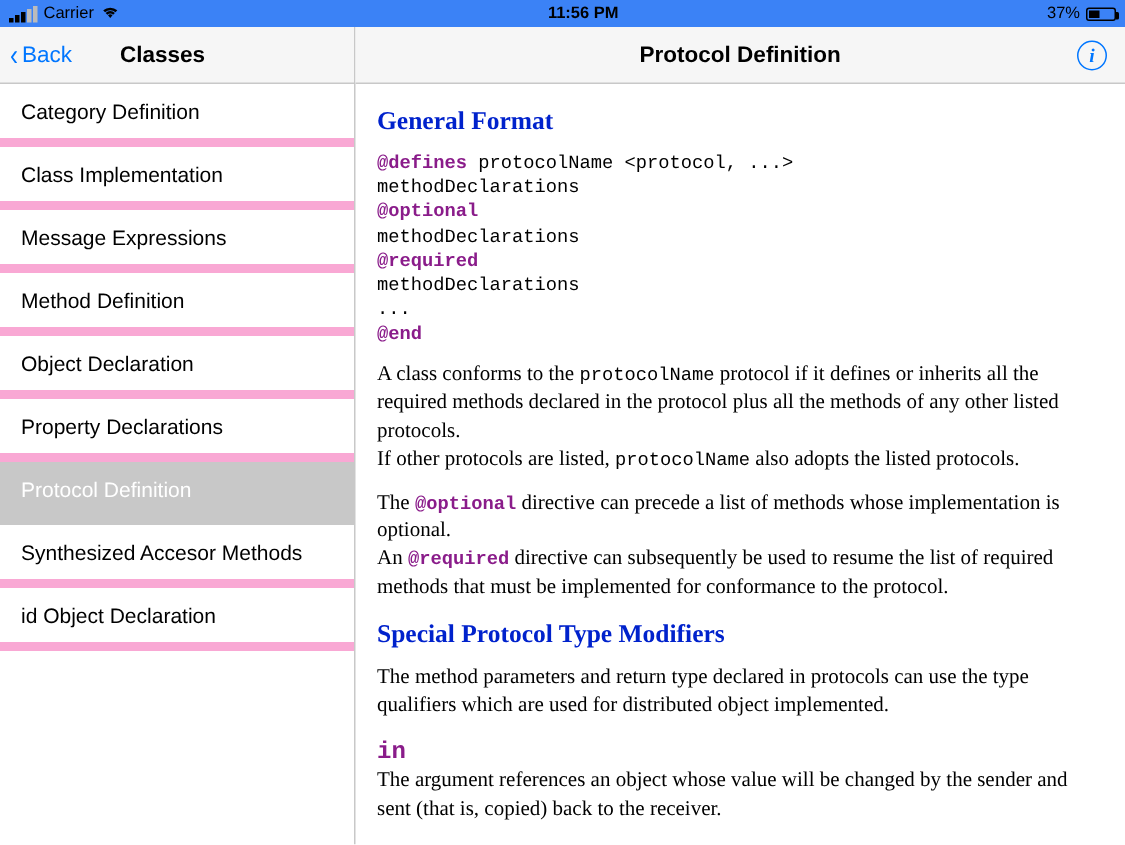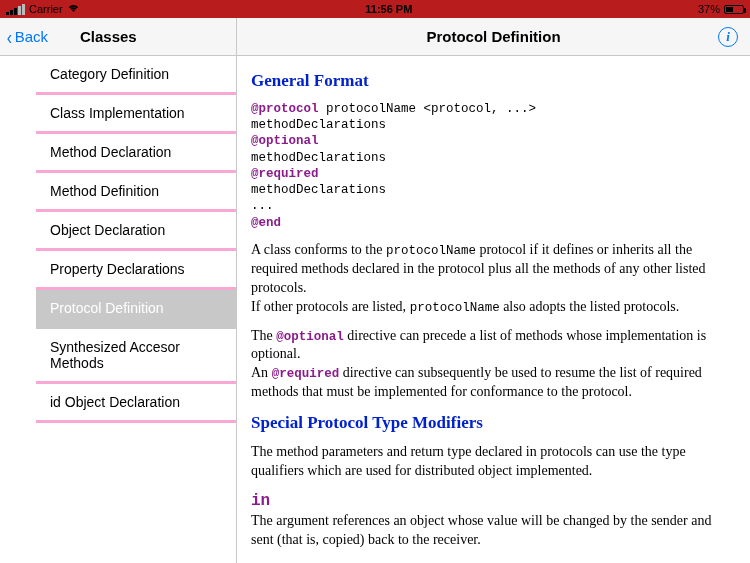--- a/index.html
+++ b/index.html
@@ -1,18 +1,18 @@
 <!DOCTYPE html>
 <html><head>
 <meta charset="utf-8">
 <style>
   * { box-sizing: border-box; margin: 0; padding: 0; }
   html, body { width: 750px; height: 563px; font-family: -apple-system, "Helvetica Neue", Helvetica, Arial, sans-serif; overflow: hidden; background: #fff; }
   .device { width: 750px; height: 563px; display: flex; flex-direction: column; background: #fff; }
-  .status-bar { height: 18px; background: #b91c1c; display: flex; align-items: center; justify-content: space-between; font-size: 11px; padding: 0 6px; color: #000; }
+  .status-bar { height: 18px; background: #3b82f6; display: flex; align-items: center; justify-content: space-between; font-size: 11px; padding: 0 6px; color: #000; }
   .status-left { display: flex; align-items: center; gap: 4px; }
   .status-center { font-weight: 600; }
   .status-right { display: flex; align-items: center; gap: 4px; }
   .signal { display: flex; gap: 1px; align-items: flex-end; }
   .signal span { width: 3px; background: #000; display: block; }
   .signal span:nth-child(1){height:3px;} .signal span:nth-child(2){height:5px;}
   .signal span:nth-child(3){height:7px;} .signal span:nth-child(4){height:9px; background:#bbb;}
   .signal span:nth-child(5){height:11px; background:#bbb;}
   .wifi { font-size: 12px; }
   .battery { display:inline-block; width:20px; height:9px; border:1px solid #000; border-radius:2px; position:relative;}
@@ -22,21 +22,21 @@
   .sidebar { width: 237px; border-right:1px solid #c8c8c8; display:flex; flex-direction:column; background:#fff; }
   .main { flex:1; display:flex; flex-direction:column; min-height:0;}
   .navbar { height: 38px; border-bottom:1px solid #c8c8c8; display:flex; align-items:center; padding:0 10px; background:#f6f6f6; position:relative;}
   .navbar.center-title { justify-content:center; }
   .back-btn { color:#0076ff; display:flex; align-items:center; gap:2px; font-size:15px; cursor:pointer; position:absolute; left:6px;}
   .back-chevron { font-size:20px; line-height:1; font-weight:300; transform: scaleX(0.8);}
   .nav-title { font-size:15px; font-weight:600; color:#000;}
   .sidebar .nav-title { position:absolute; left:80px;}
   .info-btn { position:absolute; right:12px; width:20px; height:20px; border:1.5px solid #0076ff; border-radius:50%; display:flex; align-items:center; justify-content:center; color:#0076ff; font-family: Georgia, serif; font-style: italic; font-size:13px; font-weight:600; cursor:pointer;}
   .list { flex:1; overflow:auto; }
-  .list-item { padding: 10px 14px; border-bottom:3px solid #f9a8d4; font-size:14px; cursor:pointer; color:#000;margin-left:36px;}
+  .list-item { padding: 10px 14px; border-bottom:6px solid #f9a8d4; font-size:14px; cursor:pointer; color:#000;}
   .list-item.selected { background:#c8c8c8; color:#fff; border-bottom-color:#c8c8c8;}
   .content { flex:1; overflow:auto; padding: 10px 14px 16px 14px; font-family: "Times New Roman", Times, serif; font-size:14px; line-height:1.35; color:#000;}
   .content h2 { color:#0022cc; font-size:17px; font-weight:bold; margin:4px 0 8px 0;}
   .codeblock { font-family: "Courier New", monospace; font-size:12.5px; white-space:pre; line-height:1.3; margin-bottom:10px;}
   .kw { color:#8a1c8a; font-weight:bold;}
   .kw-inline { color:#8a1c8a; font-family:"Courier New",monospace; font-size:12.5px; font-weight:bold;}
   .mono-inline { font-family:"Courier New",monospace; font-size:12.5px;text-align:right;}
   .para { margin-bottom:10px;}
   .modifier-label { color:#8a1c8a; font-family:"Courier New",monospace; font-size:16px; font-weight:bold; display:block; margin-top:6px;}
 </style>
@@ -74,38 +74,38 @@
       <div class="navbar">
         <div class="back-btn">
           <span class="back-chevron">‹</span>
           <span>Back</span>
         </div>
         <span class="nav-title">Classes</span>
       </div>
       <div class="list" id="sidebar-list">
           <div class="list-item">Category Definition</div>
           <div class="list-item">Class Implementation</div>
-          <div class="list-item">Method Declaration</div>
+          <div class="list-item">Message Expressions</div>
           <div class="list-item">Method Definition</div>
           <div class="list-item">Object Declaration</div>
           <div class="list-item">Property Declarations</div>
           <div class="list-item selected">Protocol Definition</div>
           <div class="list-item">Synthesized Accesor Methods</div>
           <div class="list-item">id Object Declaration</div>
         </div>
     </div>
 
     <div class="main">
       <div class="navbar center-title">
         <span class="nav-title">Protocol Definition</span>
         <span class="info-btn">i</span>
       </div>
       <div class="content">
         <h2>General Format</h2>
-        <div class="codeblock"><span class="kw">@protocol</span><span> protocolName &lt;protocol, ...&gt;</span>
+        <div class="codeblock"><span class="kw">@defines</span><span> protocolName &lt;protocol, ...&gt;</span>
 <span>methodDeclarations</span>
 <span class="kw">@optional</span>
 <span>methodDeclarations</span>
 <span class="kw">@required</span>
 <span>methodDeclarations</span>
 <span>...</span>
 <span class="kw">@end</span></div>
 
         <div class="para">
           <span>A class conforms to the </span><span class="mono-inline">protocolName</span><span> protocol if it defines or inherits all the required methods declared in the protocol plus all the methods of any other listed protocols.</span><br>

